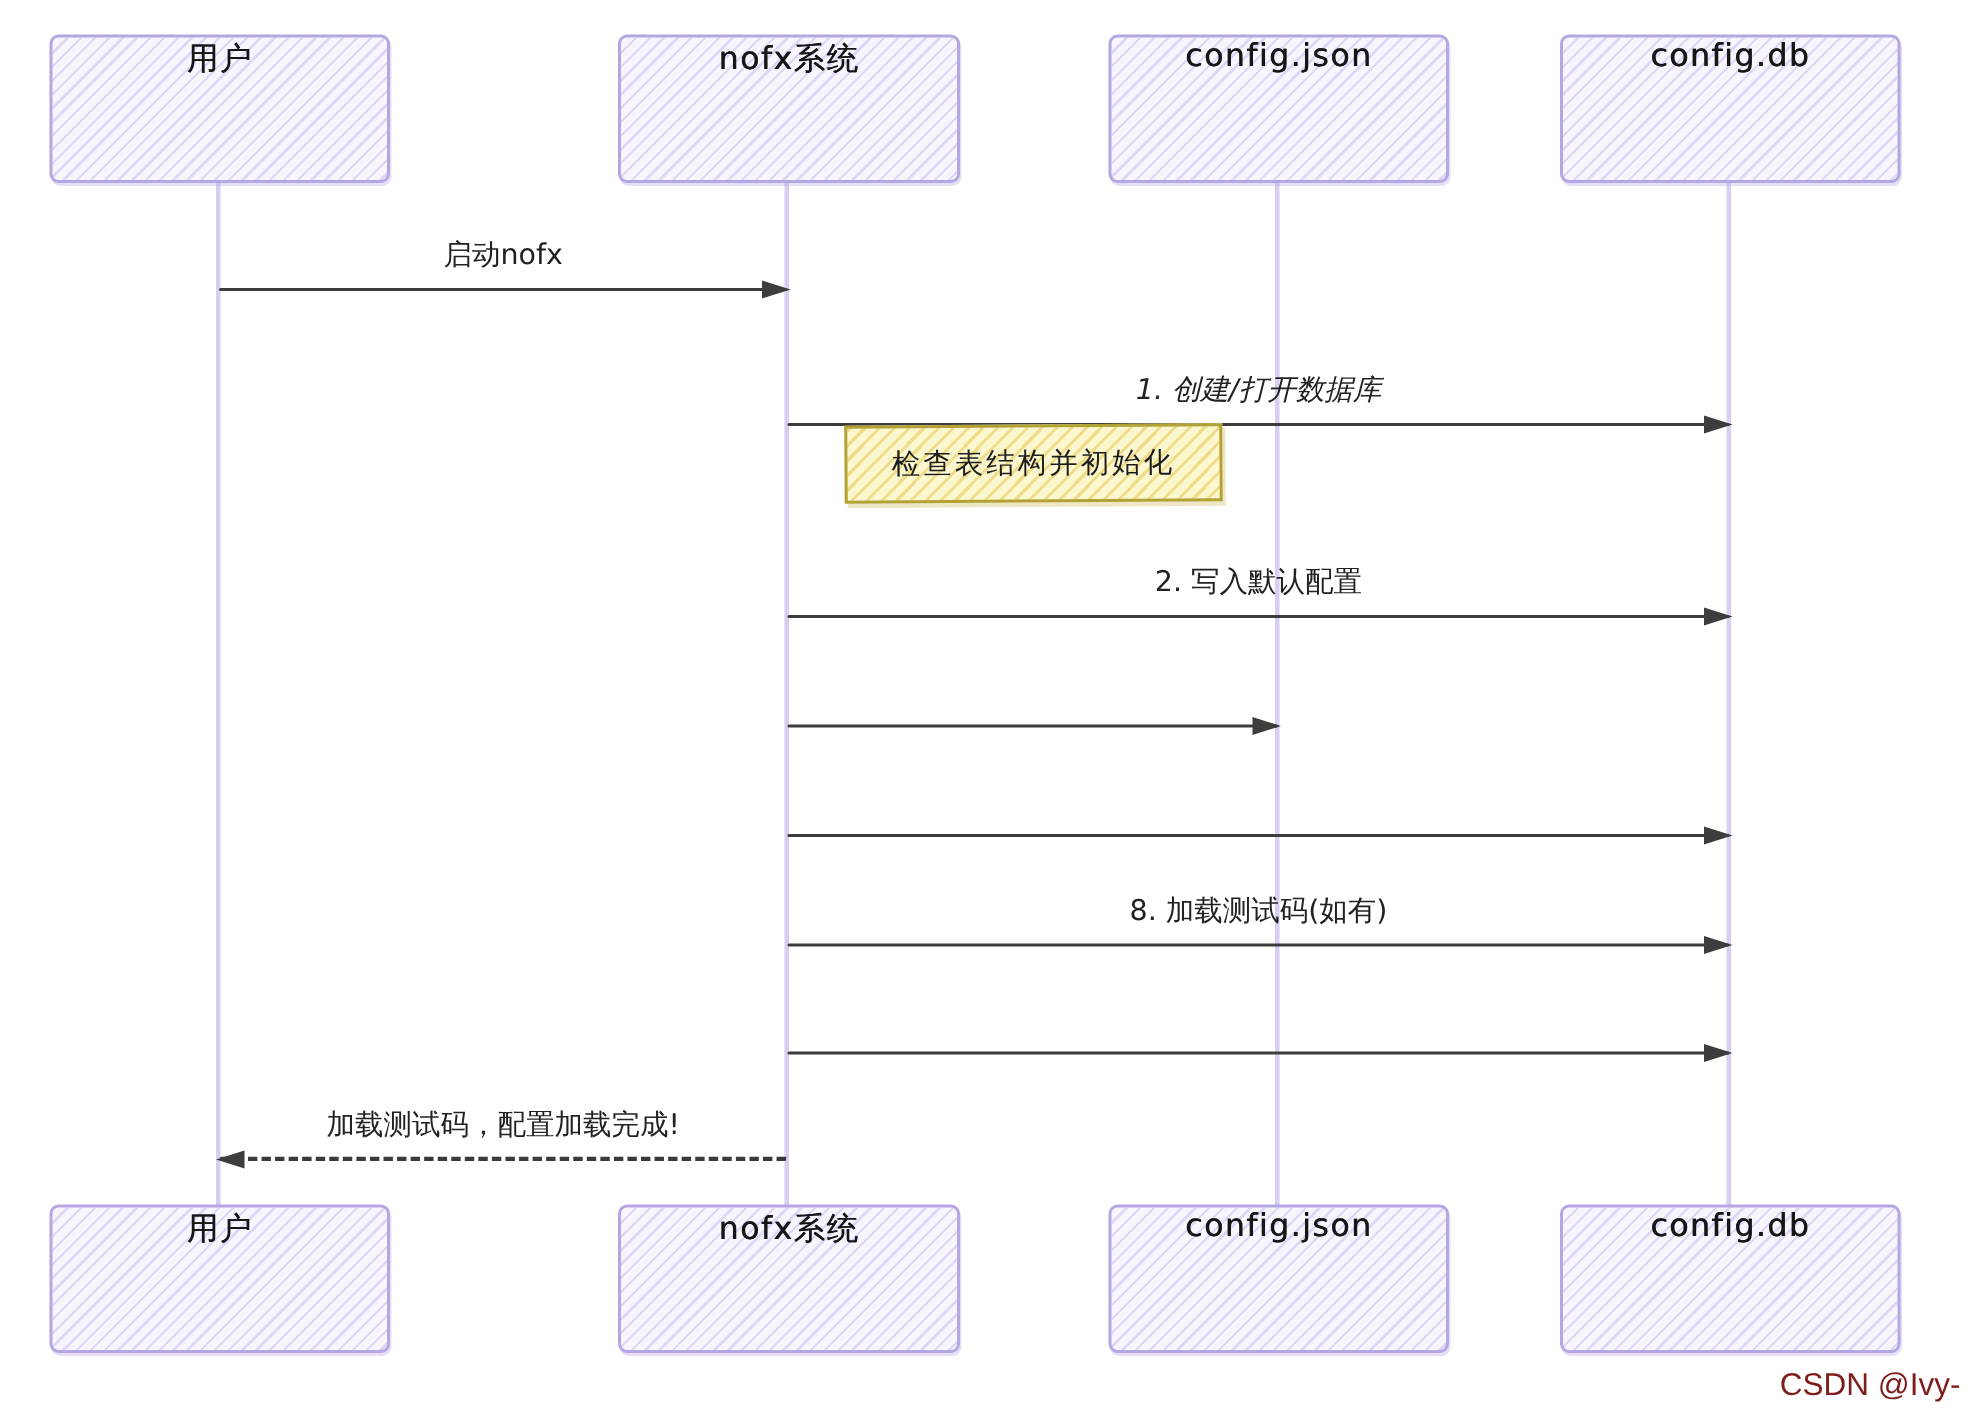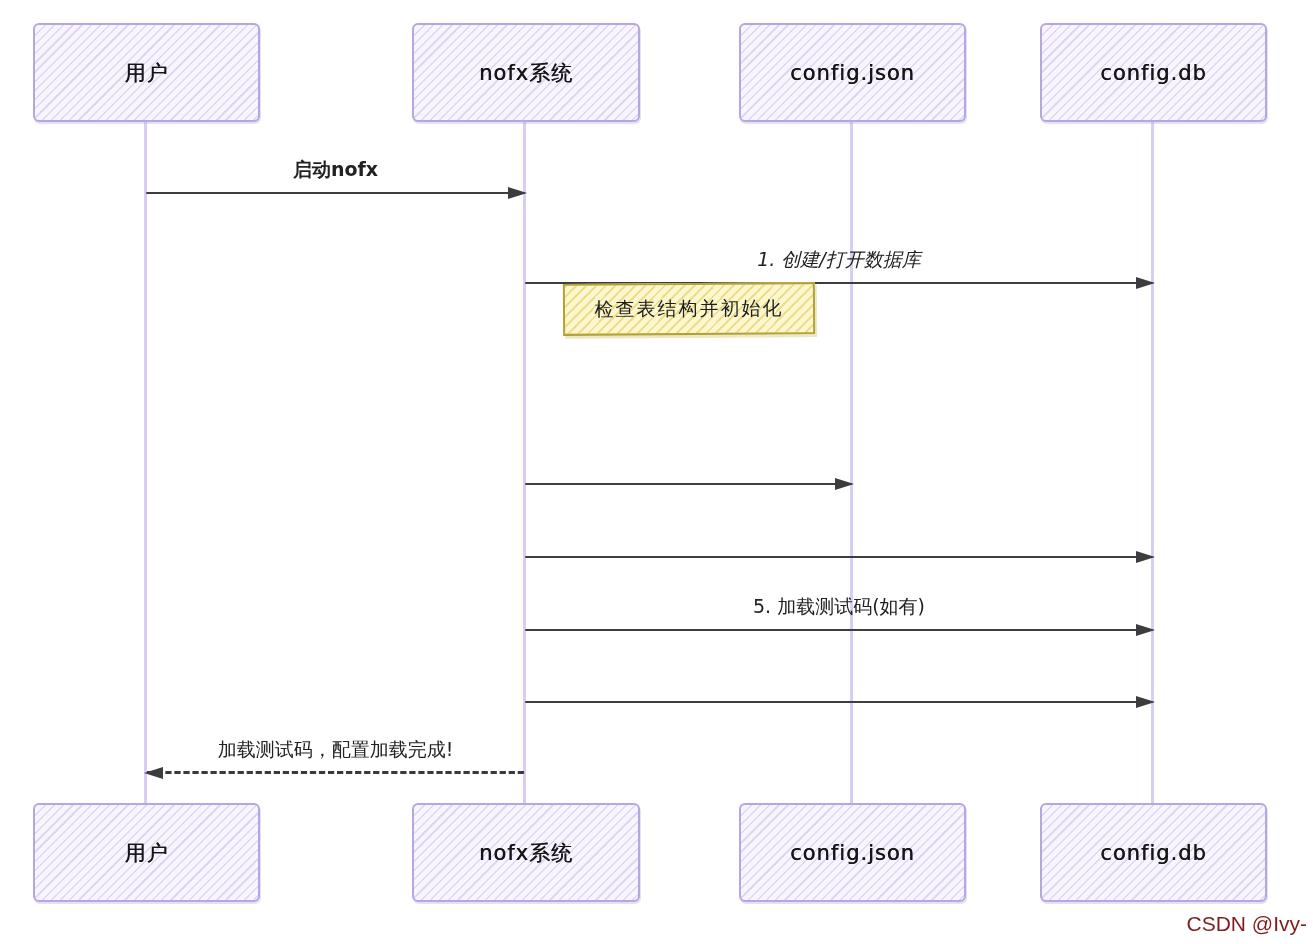--- a/index.html
+++ b/index.html
@@ -24,21 +24,21 @@
     background-color: #f8f5fe;
     background-image: repeating-linear-gradient(
       135deg,
       rgba(158, 138, 219, 0.28) 0px,
       rgba(158, 138, 219, 0.28) 1.6px,
       rgba(255, 255, 255, 0) 1.6px,
       rgba(255, 255, 255, 0) 6.5px
     );
     box-shadow: 1px 2px 0 rgba(182, 166, 227, 0.35);
     display: flex;
-    align-items: center;
+    align-items: flex-start;
     justify-content: center;
     z-index: 2;
   }
   .actor-label {
     font-size: 21px;
     letter-spacing: 1px;
     color: #161616;
     text-shadow: 0.4px 0 0 #161616;
     white-space: nowrap;
   }
@@ -163,50 +163,55 @@
   <div class="actor" style="left:412px;top:803px;width:228px;">
     <span class="actor-label">nofx系统</span>
   </div>
   <div class="actor" style="left:739px;top:803px;">
     <span class="actor-label">config.json</span>
   </div>
   <div class="actor" style="left:1040px;top:803px;">
     <span class="actor-label">config.db</span>
   </div>
 
-  <div class="msg" style="left:146px;top:156px;width:379px;font-weight:bold;">
+  <div class="msg" style="left:146px;top:156px;width:379px;">
     <div class="msg-label">启动nofx</div>
     <div class="msg-line"></div>
     <div class="arrowhead ah-right"></div>
   </div>
 
   <div class="msg" style="left:525px;top:246px;width:628px;font-style:italic;">
     <div class="msg-label">1. 创建/打开数据库</div>
     <div class="msg-line"></div>
     <div class="arrowhead ah-right"></div>
   </div>
 
   <div class="note">
     <span class="note-label">检查表结构并初始化</span>
   </div>
 
+  <div class="msg" style="left:525px;top:374px;width:628px;">
+    <div class="msg-label">2. 写入默认配置</div>
+    <div class="msg-line"></div>
+    <div class="arrowhead ah-right"></div>
+  </div>
 
   <div class="msg" style="left:525px;top:447px;width:327px;">
     <div class="msg-label"></div>
     <div class="msg-line"></div>
     <div class="arrowhead ah-right"></div>
   </div>
 
   <div class="msg" style="left:525px;top:520px;width:628px;">
     <div class="msg-line"></div>
     <div class="arrowhead ah-right"></div>
   </div>
 
   <div class="msg" style="left:525px;top:593px;width:628px;">
-    <div class="msg-label">5. 加载测试码(如有)</div>
+    <div class="msg-label">8. 加载测试码(如有)</div>
     <div class="msg-line"></div>
     <div class="arrowhead ah-right"></div>
   </div>
 
   <div class="msg" style="left:525px;top:665px;width:628px;">
     <div class="msg-line"></div>
     <div class="arrowhead ah-right"></div>
   </div>
 
   <div class="msg dashed" style="left:146px;top:736px;width:379px;">

